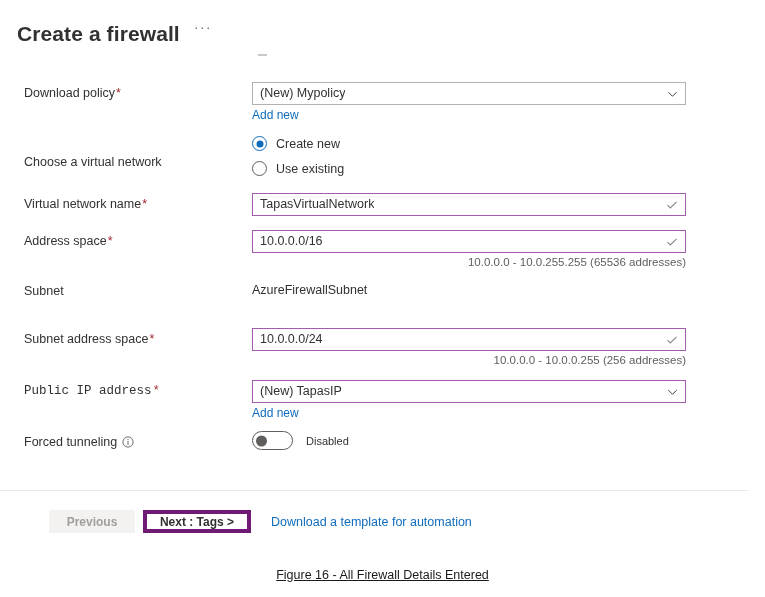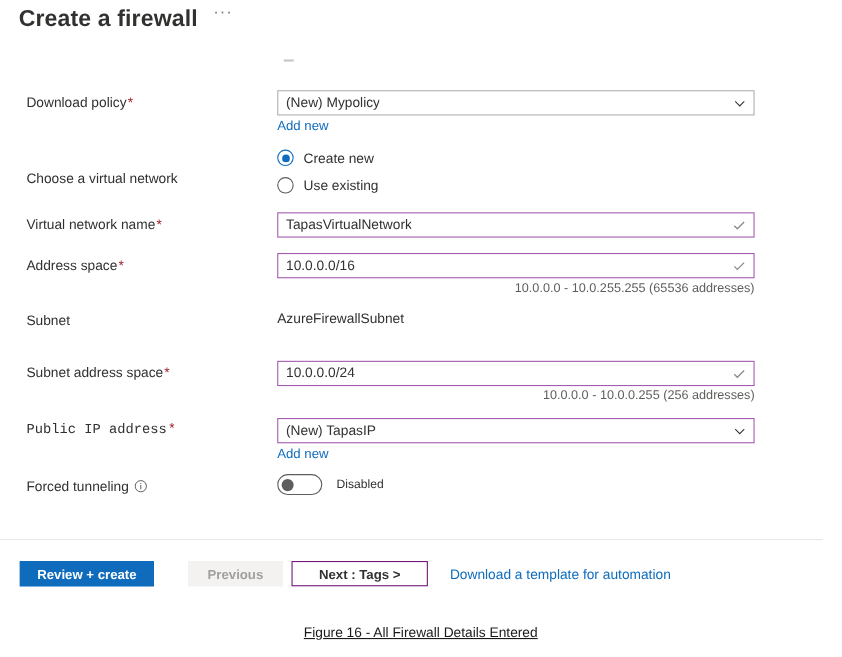--- a/index.html
+++ b/index.html
@@ -13,21 +13,21 @@
     position: relative;
     font-family: "Liberation Sans", sans-serif;
     color: #323130;
     overflow: hidden;
   }
 
   
   .page-header {
     position: absolute;
     left: 17px;
-    top: 6px;
+    top: 22px;
     display: flex;
     align-items: flex-start;
     gap: 14px;
   }
   .page-title {
     font-size: 21px;
     font-weight: 600;
     color: #323130;
     letter-spacing: 0.1px;
     white-space: nowrap;
@@ -249,22 +249,22 @@
   .btn-disabled {
     background: #f3f2f1;
     color: #a19f9d;
     width: 86px;
     border: 1px solid #f3f2f1;
     margin-left: 31px;
   }
   .btn-default {
     background: #ffffff;
     color: #323130;
-    width: 124px;
-    border: 1px solid #701a75;
+    width: 108px;
+    border: 4px solid #701a75;
     margin-left: 8px;
   }
   .footer-link {
     margin-left: 20px;
     font-size: 12.5px;
     color: #0f6cbd;
     cursor: pointer;
   }
 
   
@@ -389,19 +389,18 @@
         </div>
       <span class="toggle-label">Disabled</span>
     </div>
   </div>
 
 </div>
 
 <div class="divider"></div>
 
 <div class="footer">
-  <div class="btn btn-primary">Review + create</div>
   <div class="btn btn-disabled">Previous</div>
   <div class="btn btn-default">Next : Tags &gt;</div>
   <div class="footer-link">Download a template for automation</div>
 </div>
 
 <div class="caption"><span>Figure 16 - All Firewall Details Entered</span></div>
 
 </body></html>

